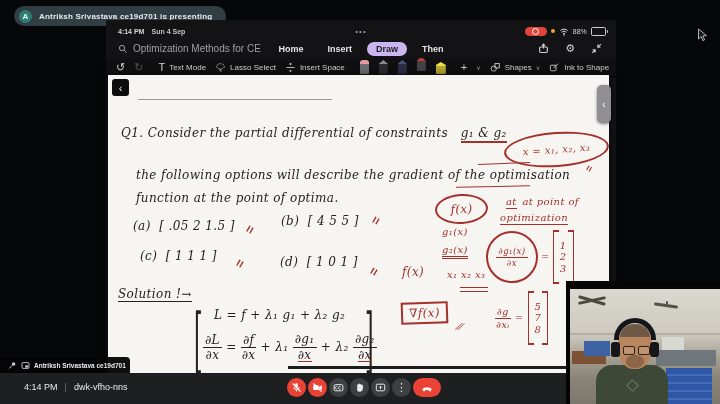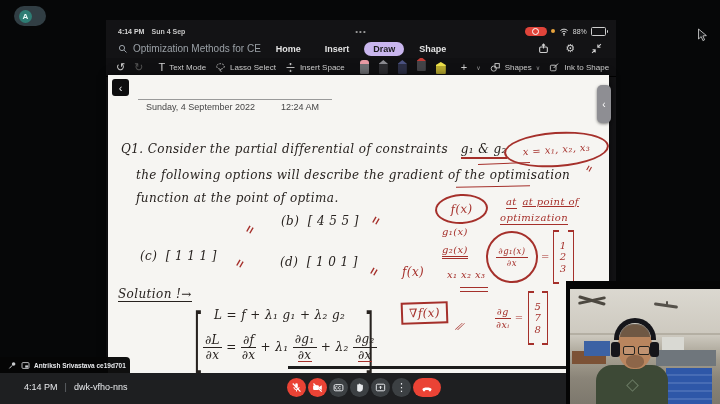--- a/index.html
+++ b/index.html
@@ -110,20 +110,21 @@
   .logo{position:absolute;left:58px;top:92px;width:7px;height:7px;border:1px solid #6a7a63;transform:rotate(45deg);}
   svg{display:block;}
 </style>
 </head>
 <body>
 
 <div class="stage">
 
   <div class="abs banner">
     <div class="av">A</div>
+    <div class="txt">Antriksh Srivastava ce19d701 is presenting</div>
   </div>
 
   <div class="abs ipad">
     <div class="abs statusrow">
       <span class="t">4:14 PM</span>
       <span class="d">Sun 4 Sep</span>
       <span class="dots">•••</span>
       <span class="right">
         <span class="recpill">
             <span class="ring"></span>
@@ -146,21 +147,21 @@
         <svg width="10" height="10" viewBox="0 0 10 10">
           <circle cx="4" cy="4" r="2.6" fill="none" stroke="#9aa0a6" stroke-width="1"></circle>
           <line x1="6.1" y1="6.1" x2="8.5" y2="8.5" stroke="#9aa0a6" stroke-width="1"></line>
           </svg>
         <span>Optimization Methods for CE</span>
       </span>
       <span class="tabs">
         <span class="tab">Home</span>
         <span class="tab">Insert</span>
         <span class="tab active">Draw</span>
-        <span class="tab">Shape</span>
+        <span class="tab">Then</span>
       </span>
       <span class="menuicons">
         <svg width="11" height="11" viewBox="0 0 10 10">
           <rect x="1.5" y="3.6" width="7" height="5" rx="1" fill="none" stroke="#d0d0d0" stroke-width="1"></rect>
           <path d="M5 1.1V5M3.6 2.4 5 1l1.4 1.4" stroke="#d0d0d0" stroke-width="1" fill="none"></path>
           </svg>
         <span class="gear">⚙</span>
         <svg width="11" height="11" viewBox="0 0 10 10">
           <path d="M9 1 6.2 3.8M6.2 1.4v2.4h2.4M1 9l2.8-2.8M3.8 8.6V6.2H1.4" stroke="#d0d0d0" stroke-width="1" fill="none"></path>
           </svg>
@@ -211,31 +212,28 @@
           </svg>
         <span>Ink to Shape</span>
         </span>
 
     </div>
   </div>
 
   <div class="abs page">
     <div class="abs backbtn">‹</div>
     <div class="abs daterule"></div>
-    <div class="abs daterow">
-      <span>Sunday, 4 September 2022</span>
-      <span>12:24 AM</span>
-    </div>
-
-    <div class="abs hw" style="left:13px;top:68px;"><span>Q1.  Consider the partial differential of constraints</span>&nbsp;&nbsp;&nbsp;<span class="ru">g₁ &amp; g₂</span></div>
+
+    <div class="abs hw" style="left:13px;top:52px;"><span>Q1.  Consider the partial differential of constraints</span>&nbsp;&nbsp;&nbsp;<span class="ru">g₁ &amp; g₂</span></div>
     <div class="abs hw" style="left:28px;top:117px;">function at the point of optima.</div>
     <div class="abs hw" style="left:28px;top:94px;">the following options will describe the gradient of the optimisation</div>
     <div class="abs redline" style="left:370px;top:88px;width:52px;transform:rotate(-2deg);"></div>
     <div class="abs redline" style="left:348px;top:111px;width:74px;transform:rotate(-1deg);"></div>
 
+    <div class="abs hw" style="left:25px;top:145px;"><span>(a)</span>&nbsp;&nbsp;<span>[ .05  2  1.5 ]</span></div>
     <div class="abs hw" style="left:173px;top:140px;"><span>(b)</span>&nbsp;&nbsp;<span>[ 4   5   5 ]</span></div>
     <div class="abs hw" style="left:32px;top:175px;"><span>(c)</span>&nbsp;&nbsp;<span>[ 1    1    1 ]</span></div>
     <div class="abs hw" style="left:172px;top:181px;"><span>(d)</span>&nbsp;&nbsp;<span>[ 1   0   1 ]</span></div>
     <div class="abs optmark" style="left:138px;top:147px;">=</div>
     <div class="abs optmark" style="left:264px;top:138px;">=</div>
     <div class="abs optmark" style="left:128px;top:181px;">=</div>
     <div class="abs optmark" style="left:262px;top:189px;">=</div>
 
     <div class="abs hw bu" style="left:10px;top:213px;">Solution !→</div>
     <div class="abs bigbr" style="left:86px;top:226px;">[</div>
@@ -264,21 +262,21 @@
     </div>
     <div class="abs" style="left:180px;top:291px;width:382px;height:2.5px;background:#1c1c1c;"></div>
 
     <div class="abs ellipse" style="left:396px;top:57px;width:101px;height:31px;transform:rotate(-4deg);">
       <span class="hw sm red">x = x₁, x₂, x₃</span>
       </div>
     <div class="abs optmark" style="left:478px;top:88px;font-size:10px;">=</div>
     <div class="abs ellipse" style="left:327px;top:119px;width:49px;height:26px;transform:rotate(-3deg);">
       <span class="hw red">f(x)</span>
       </div>
-    <div class="abs hw sm red" style="left:378px;top:122px;"><span class="ru" style="border-bottom-width:1.4px;margin-left:20px;">at</span>&nbsp;<span style="margin-left:-14px;padding-left:16px;text-decoration:underline;">at point of</span></div>
+    <div class="abs hw sm red" style="left:378px;top:122px;"><span class="ru" style="border-bottom-width:1.4px;margin-left:20px;">at</span>&nbsp;<span style="margin-left:-14px;padding-left:16px;">at point of</span></div>
     <div class="abs hw sm red ru" style="left:392px;top:138px;border-bottom-width:1.4px;">optimization</div>
     <div class="abs hw sm red" style="left:334px;top:152px;">g₁(x)</div>
     <div class="abs hw sm red" style="left:334px;top:170px;border-bottom:3px double #a5302b;padding-bottom:1px;">g₂(x)</div>
     <div class="abs hw sm red" style="left:378px;top:155px;display:flex;align-items:center;gap:3px;">
       <span class="ellipse" style="width:46px;height:46px;padding:1px;">
         <span class="frac" style="font-size:8.5px;">
             <span class="t">∂g₁(x)</span>
             <span class="b">∂x</span>
           </span>
         </span>

